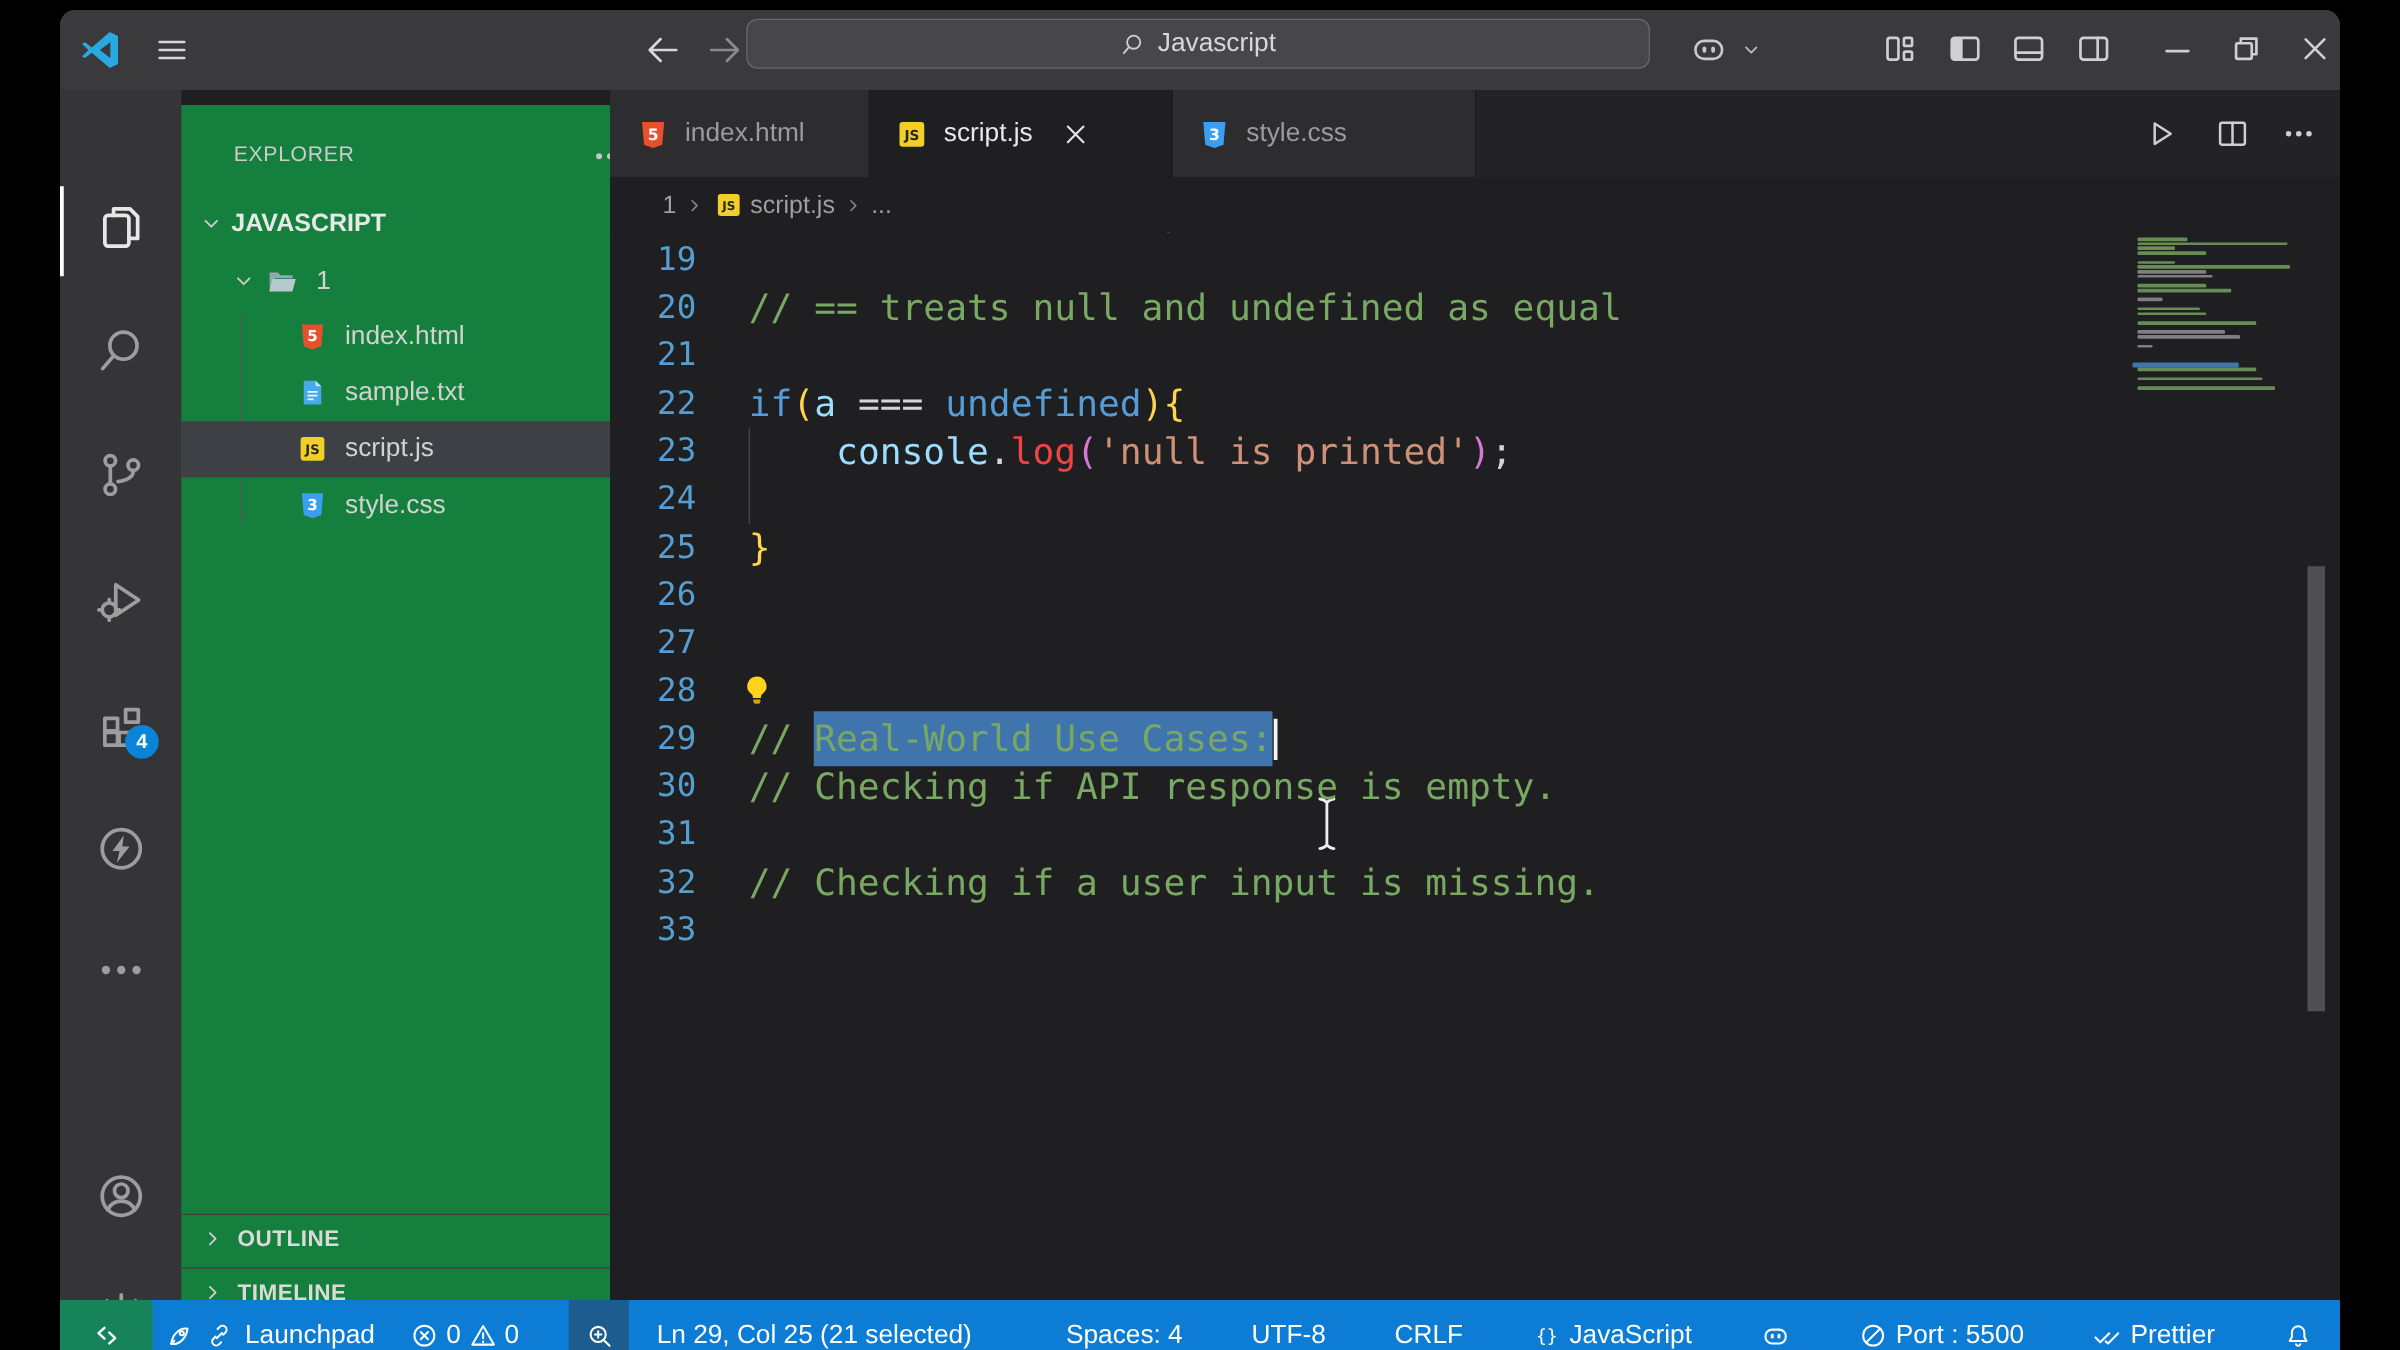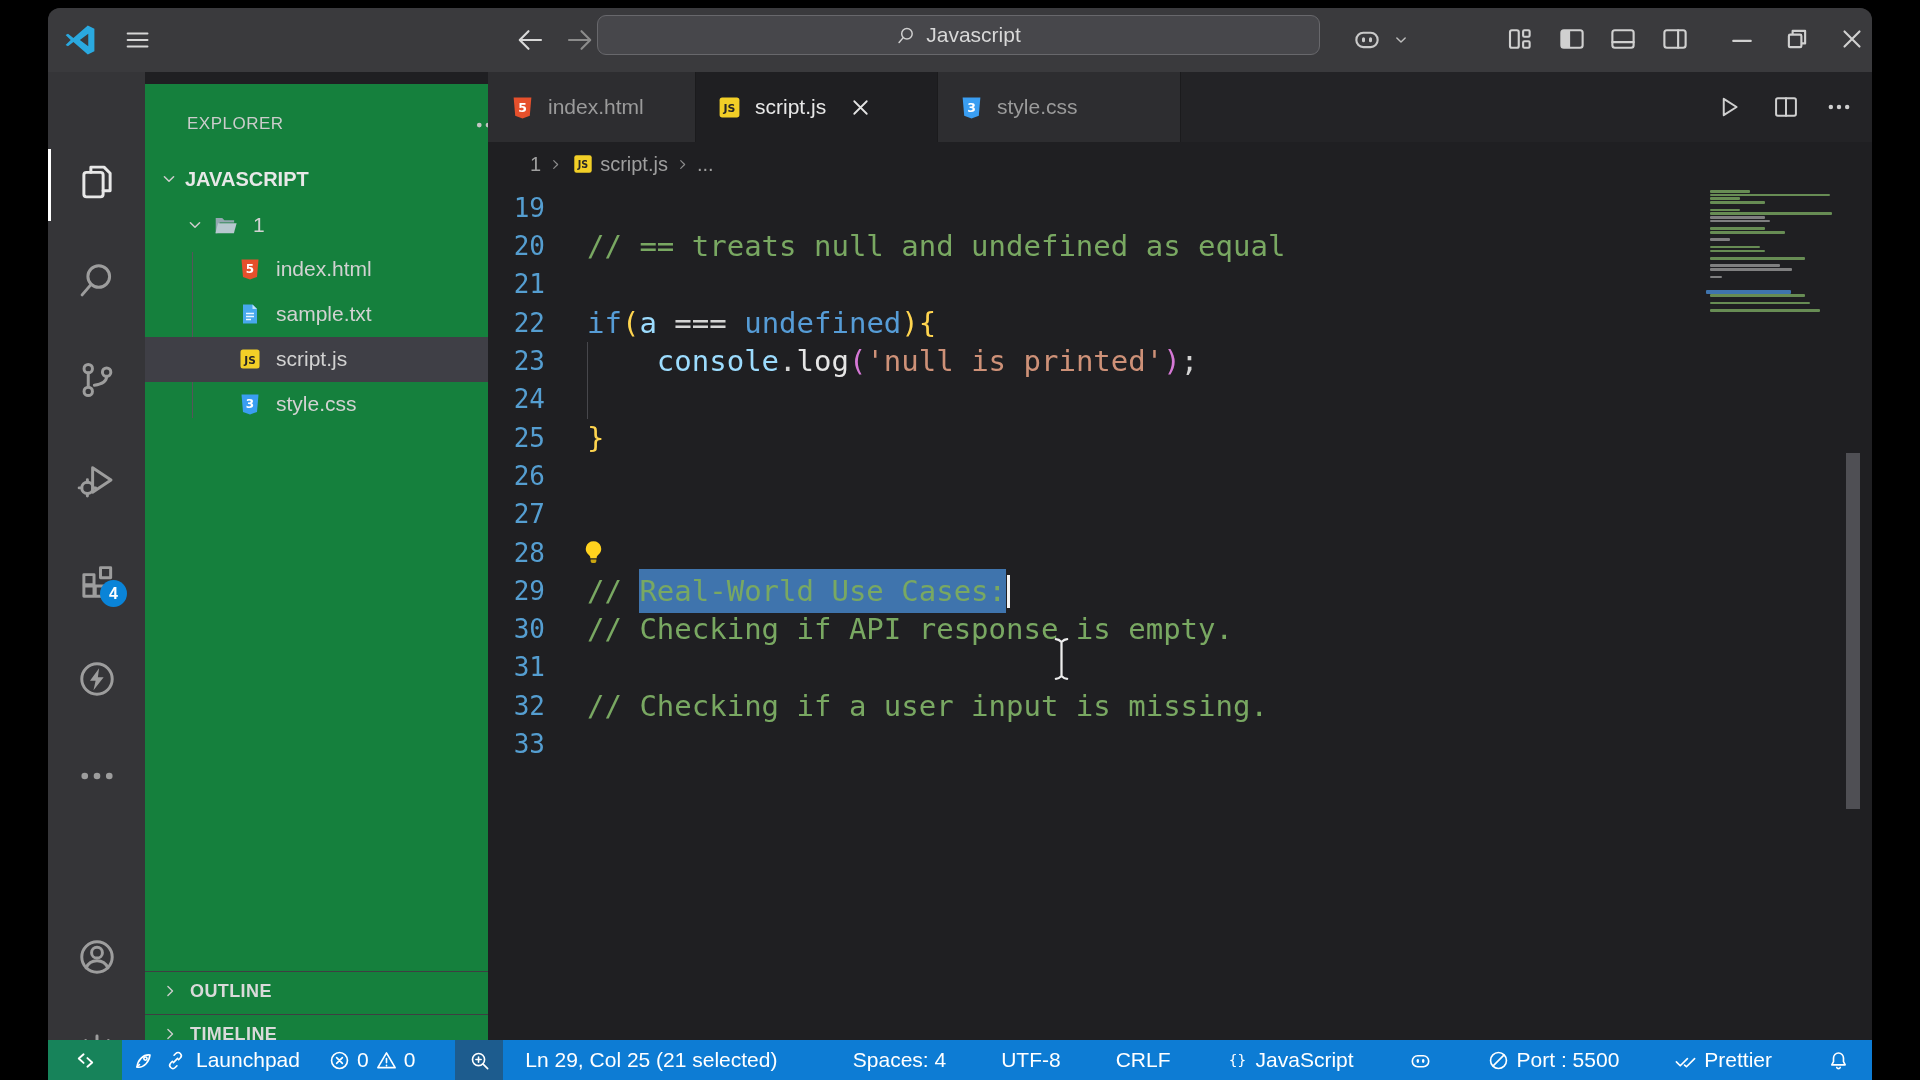--- a/index.html
+++ b/index.html
@@ -65,40 +65,40 @@
   .tab-close{width:26px;height:26px;margin-left:22px;color:#e3e3e3;}
   .ed-action{position:absolute;top:21px;width:28px;height:28px;color:#cfcfcf;}
   #breadcrumb{position:absolute;left:0;top:70px;width:1384px;height:44px;background:#1f1f22;
     display:flex;align-items:center;color:#9f9f9f;font-size:20px;}
   #breadcrumb .crumb{margin-left:6px;}
   #breadcrumb .first{margin-left:42px;}
   #breadcrumb .ic.chev{width:17px;height:17px;color:#8b8b8b;margin-left:6px;}
   #breadcrumb .ic.fico{width:22px;height:22px;margin-left:8px;}
   
   #codelayer{position:absolute;left:0;top:114px;width:1384px;height:854px;overflow:hidden;}
-  .code-row{position:absolute;left:4px;width:100%;height:39px;white-space:pre;}
+  .code-row{position:absolute;left:16px;width:100%;height:39px;white-space:pre;}
   .ln{position:absolute;left:0;width:53px;text-align:right;color:var(--lineno);
     font:26px/38.3px "DejaVu Sans Mono",monospace;}
   .code{position:absolute;left:95px;top:0;font:29px/38.3px "DejaVu Sans Mono",monospace;color:#d4d4d4;text-align:center;}
   .tk-cm{color:var(--comment);} .tk-kw{color:#569cd6;} .tk-vr{color:#9cdcfe;}
-  .tk-fn{color:#e5e5e5;} .tk-st{color:#ce9178;} .tk-b1{color:#ffd54f;}
+  .tk-fn{color:#ef4444;} .tk-st{color:#ce9178;} .tk-b1{color:#ffd54f;}
   .tk-b2{color:#d678d6;} .tk-pl{color:#d4d4d4;}
   .tk-sel{background:var(--selection);padding:5px 0;}
   .cursor{display:inline-block;width:3px;height:33px;background:#f2f2f2;vertical-align:-7px;margin-left:1px;}
   .guide-seg{position:absolute;left:95px;top:0;height:39px;width:1px;background:#47474c;}
   .bulb{position:absolute;left:86px;top:3px;width:31px;height:31px;}
   #ibeam{position:absolute;left:565px;top:450px;width:17px;height:46px;color:#ededed;}
   
   #minimap{position:absolute;left:1212px;top:114px;width:132px;height:520px;}
   .mm-bar{position:absolute;border-radius:1px;}
   #scrollthumb{position:absolute;left:1358px;top:381px;width:14px;height:356px;background:#54545a;opacity:.9;}
   
   #statusbar{position:absolute;left:0;top:1032px;width:1824px;height:40px;background:var(--status);
     display:flex;align-items:center;color:#fff;font-size:21px;}
-  .st-item{display:flex;align-items:center;height:100%;gap:7px;white-space:nowrap;}
+  .st-item{display:flex;align-items:flex-end;height:100%;gap:7px;white-space:nowrap;}
   .st-item .ic{width:23px;height:23px;color:#fff;}
   #st-remote{width:74px;justify-content:center;background:var(--remote);}
   #st-launchpad{margin-left:10px;gap:9px;}
   #st-problems{margin-left:28px;gap:6px;}
   #st-zoom{margin-left:40px;width:48px;justify-content:center;background:#1d5c8e;}
   #st-linecol{margin-left:22px;}
   #status-right{margin-left:auto;display:flex;align-items:center;height:100%;gap:29px;}
   #status-right .st-item{padding:0 13px;}
   #status-right .st-item:last-child{padding-right:22px;}
 </style>

